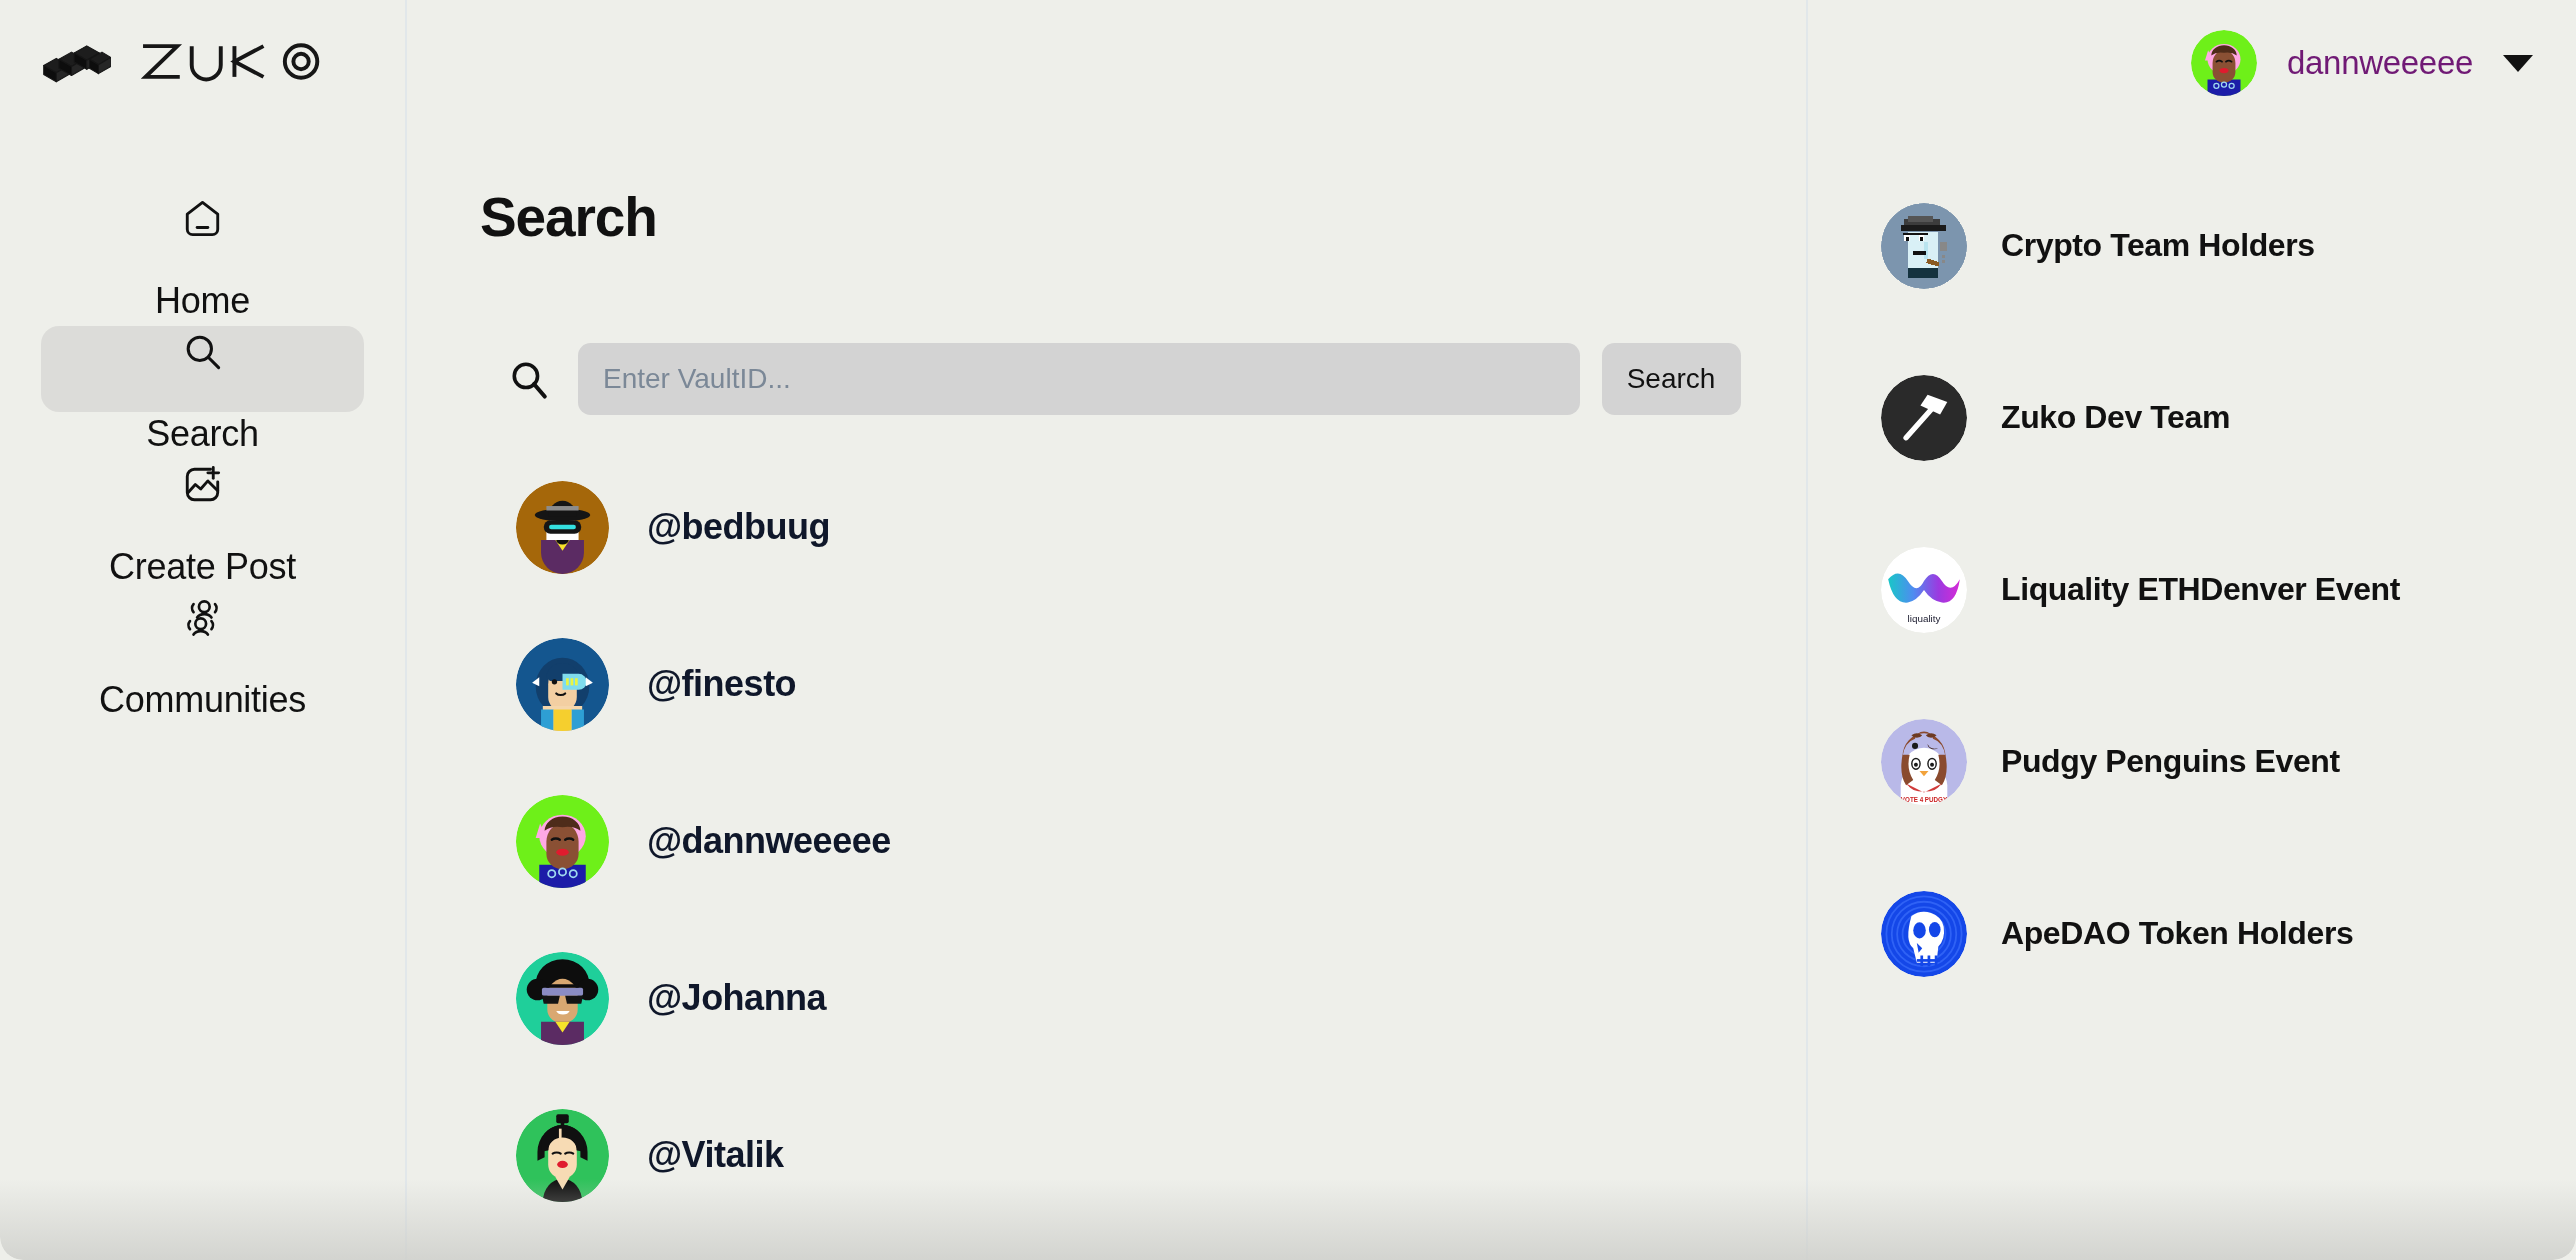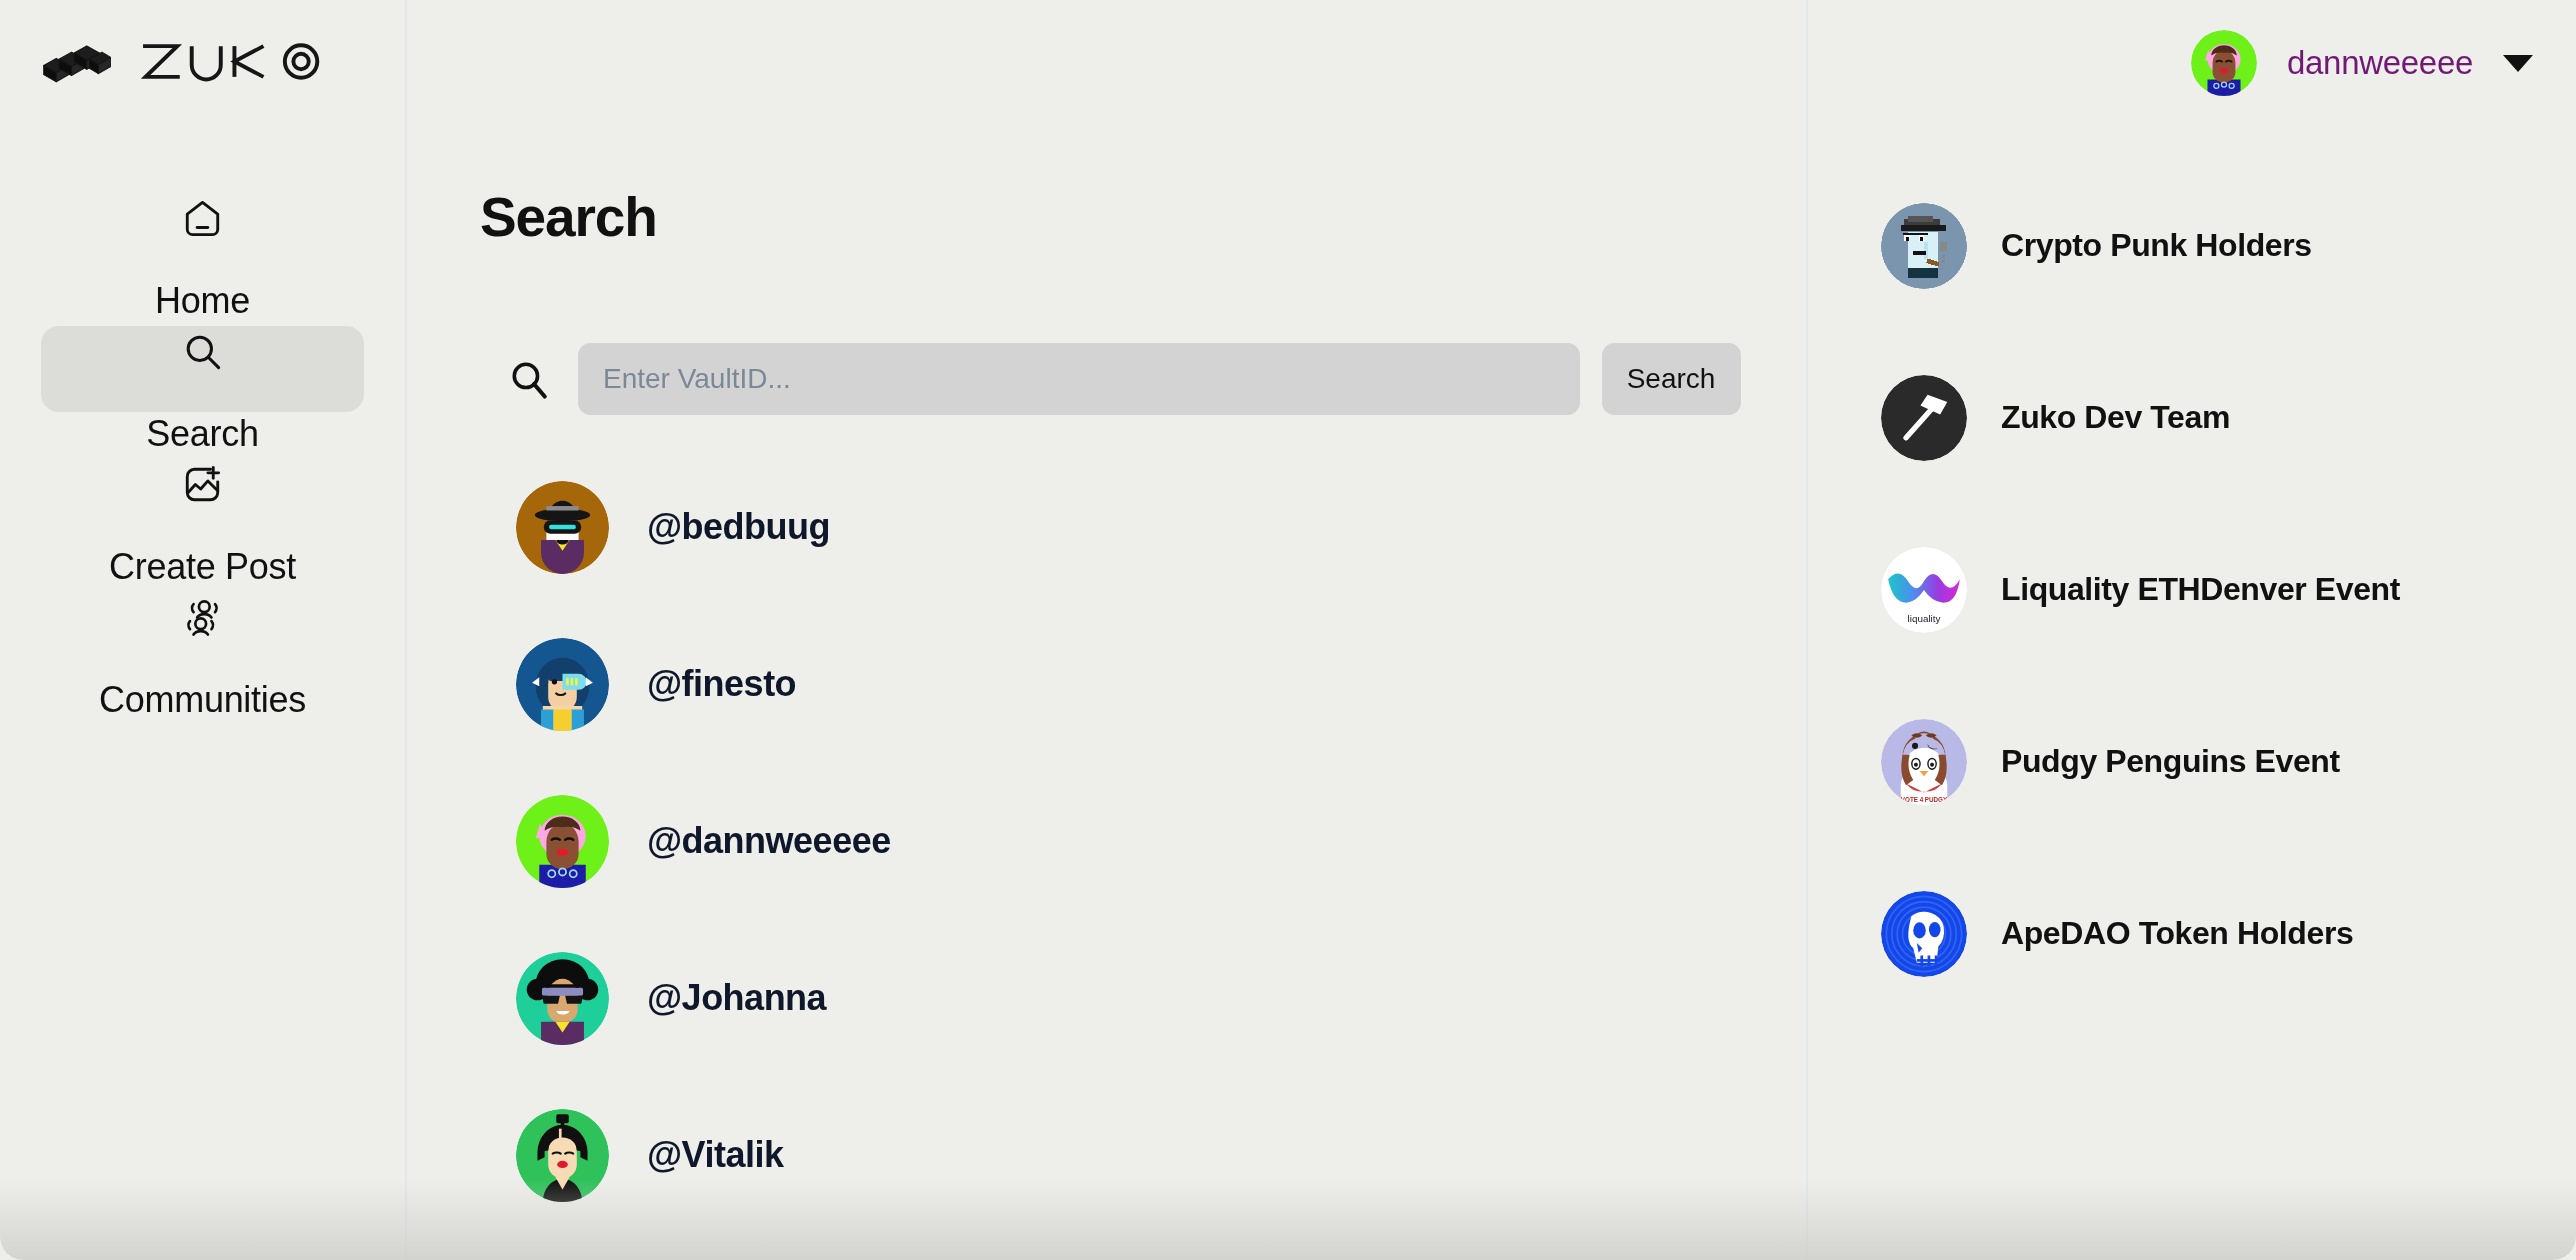--- a/index.html
+++ b/index.html
@@ -395,21 +395,21 @@
             <rect x="24" y="34" width="28" height="2" fill="#111"></rect>
             <rect x="48" y="44" width="5" height="18" fill="#b9e4ef"></rect>
             <rect x="36" y="54" width="14" height="4" fill="#111"></rect>
             <rect x="52" y="62" width="14" height="5" fill="#8a5a22" transform="rotate(18 52 62)"></rect>
             <rect x="66" y="44" width="8" height="10" fill="#888"></rect>
             <rect x="68" y="58" width="3" height="3" fill="#888"></rect>
             <rect x="68" y="64" width="3" height="3" fill="#888"></rect>
             <rect x="30" y="72" width="34" height="12" fill="#14323f"></rect>
           </svg>
         </span>
-        <span class="community-name">Crypto Punk Holders</span>
+        <span class="community-name">Crypto Team Holders</span>
       </div>
 
       <div class="community-row">
         <span class="community-avatar">
           <svg viewBox="0 0 96 96" width="86" height="86">
             <circle cx="48" cy="48" r="48" fill="#2a2a2a"></circle>
             <g stroke="#ffffff" stroke-width="6" stroke-linecap="round">
               <line x1="28" y1="70" x2="60" y2="34"></line>
             </g>
             <path d="M52 22 L74 30 L66 44 L44 34 Z" fill="#ffffff"></path>

